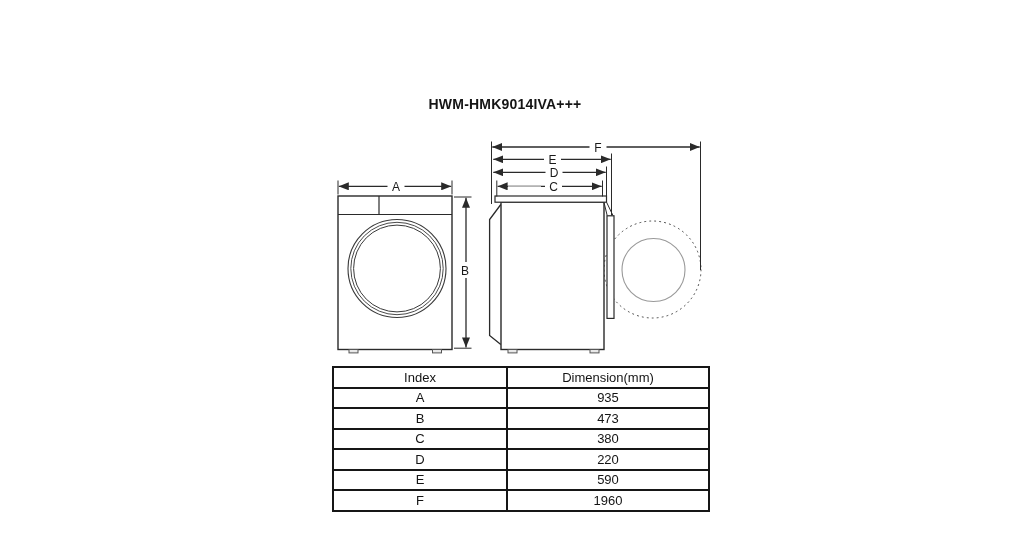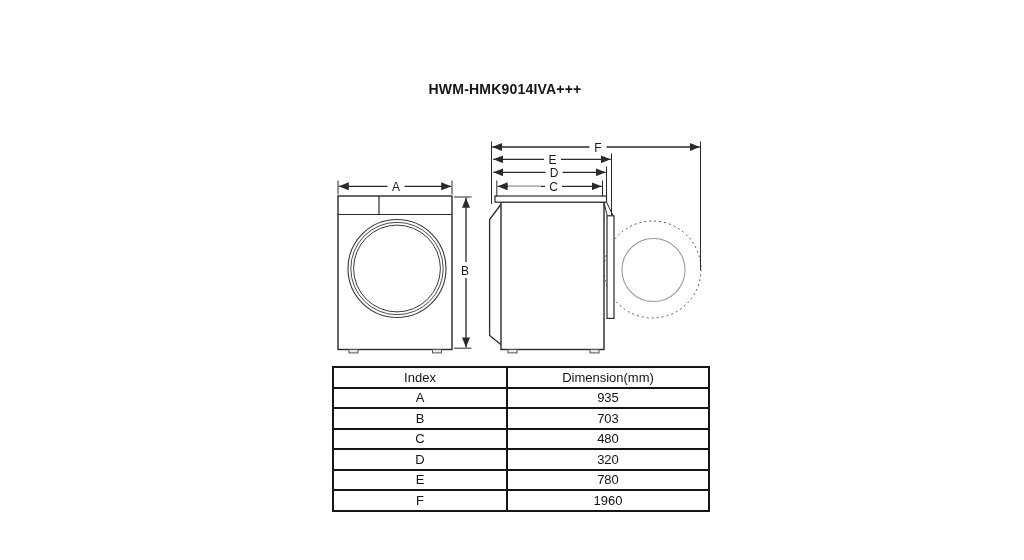--- a/index.html
+++ b/index.html
@@ -1,18 +1,18 @@
 <!DOCTYPE html>
 <html><head>
 <meta charset="utf-8">
 <style>
   html,body{margin:0;padding:0;background:#fff;}
   .page{position:relative;width:1024px;height:560px;background:#fff;
         font-family:"Liberation Sans",sans-serif;overflow:hidden;}
-  .title{position:absolute;left:333px;top:81px;width:344px;text-align:center;
+  .title{position:absolute;left:333px;top:96px;width:344px;text-align:center;
          font-size:14px;font-weight:bold;color:#151515;letter-spacing:.2px;}
   svg.diagram{position:absolute;left:0;top:0;}
   svg.diagram text{font-family:"Liberation Sans",sans-serif;font-size:12px;fill:#1a1a1a;}
   .dim-table{position:absolute;left:332px;top:366px;width:376px;border-collapse:collapse;
              table-layout:fixed;background:#fff;}
   .dim-table th,.dim-table td{border:2px solid #161616;height:18.5px;text-align:center;
              vertical-align:middle;font-size:13px;font-weight:400;color:#141414;
              padding:0;line-height:1;}
 </style>
 </head>
@@ -116,33 +116,33 @@
         <th>Dimension(mm)</th>
       </tr>
     </thead>
     <tbody>
       <tr>
         <td>A</td>
         <td>935</td>
       </tr>
       <tr>
         <td>B</td>
-        <td>703</td>
+        <td>473</td>
       </tr>
       <tr>
         <td>C</td>
-        <td>480</td>
+        <td>380</td>
       </tr>
       <tr>
         <td>D</td>
-        <td>320</td>
+        <td>220</td>
       </tr>
       <tr>
         <td>E</td>
-        <td>780</td>
+        <td>590</td>
       </tr>
       <tr>
         <td>F</td>
         <td>1960</td>
       </tr>
     </tbody>
   </table>
 
 </div>
 

